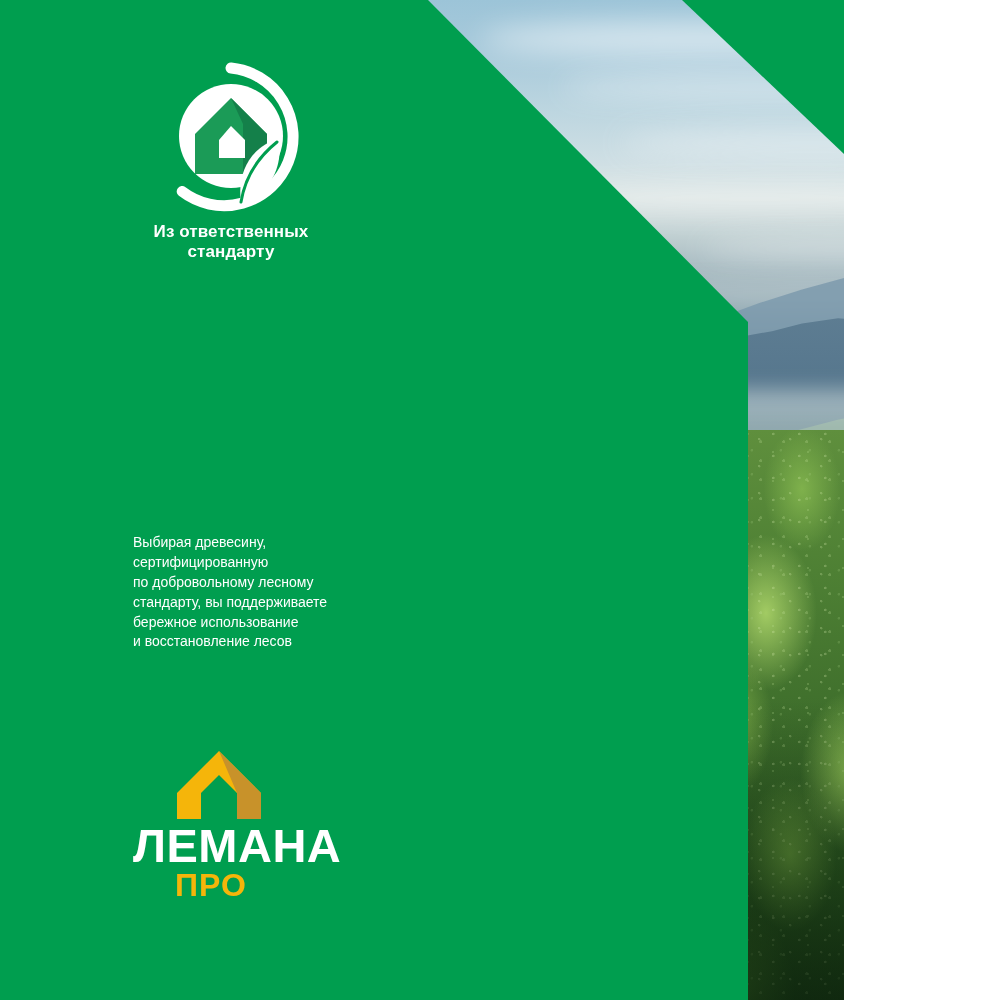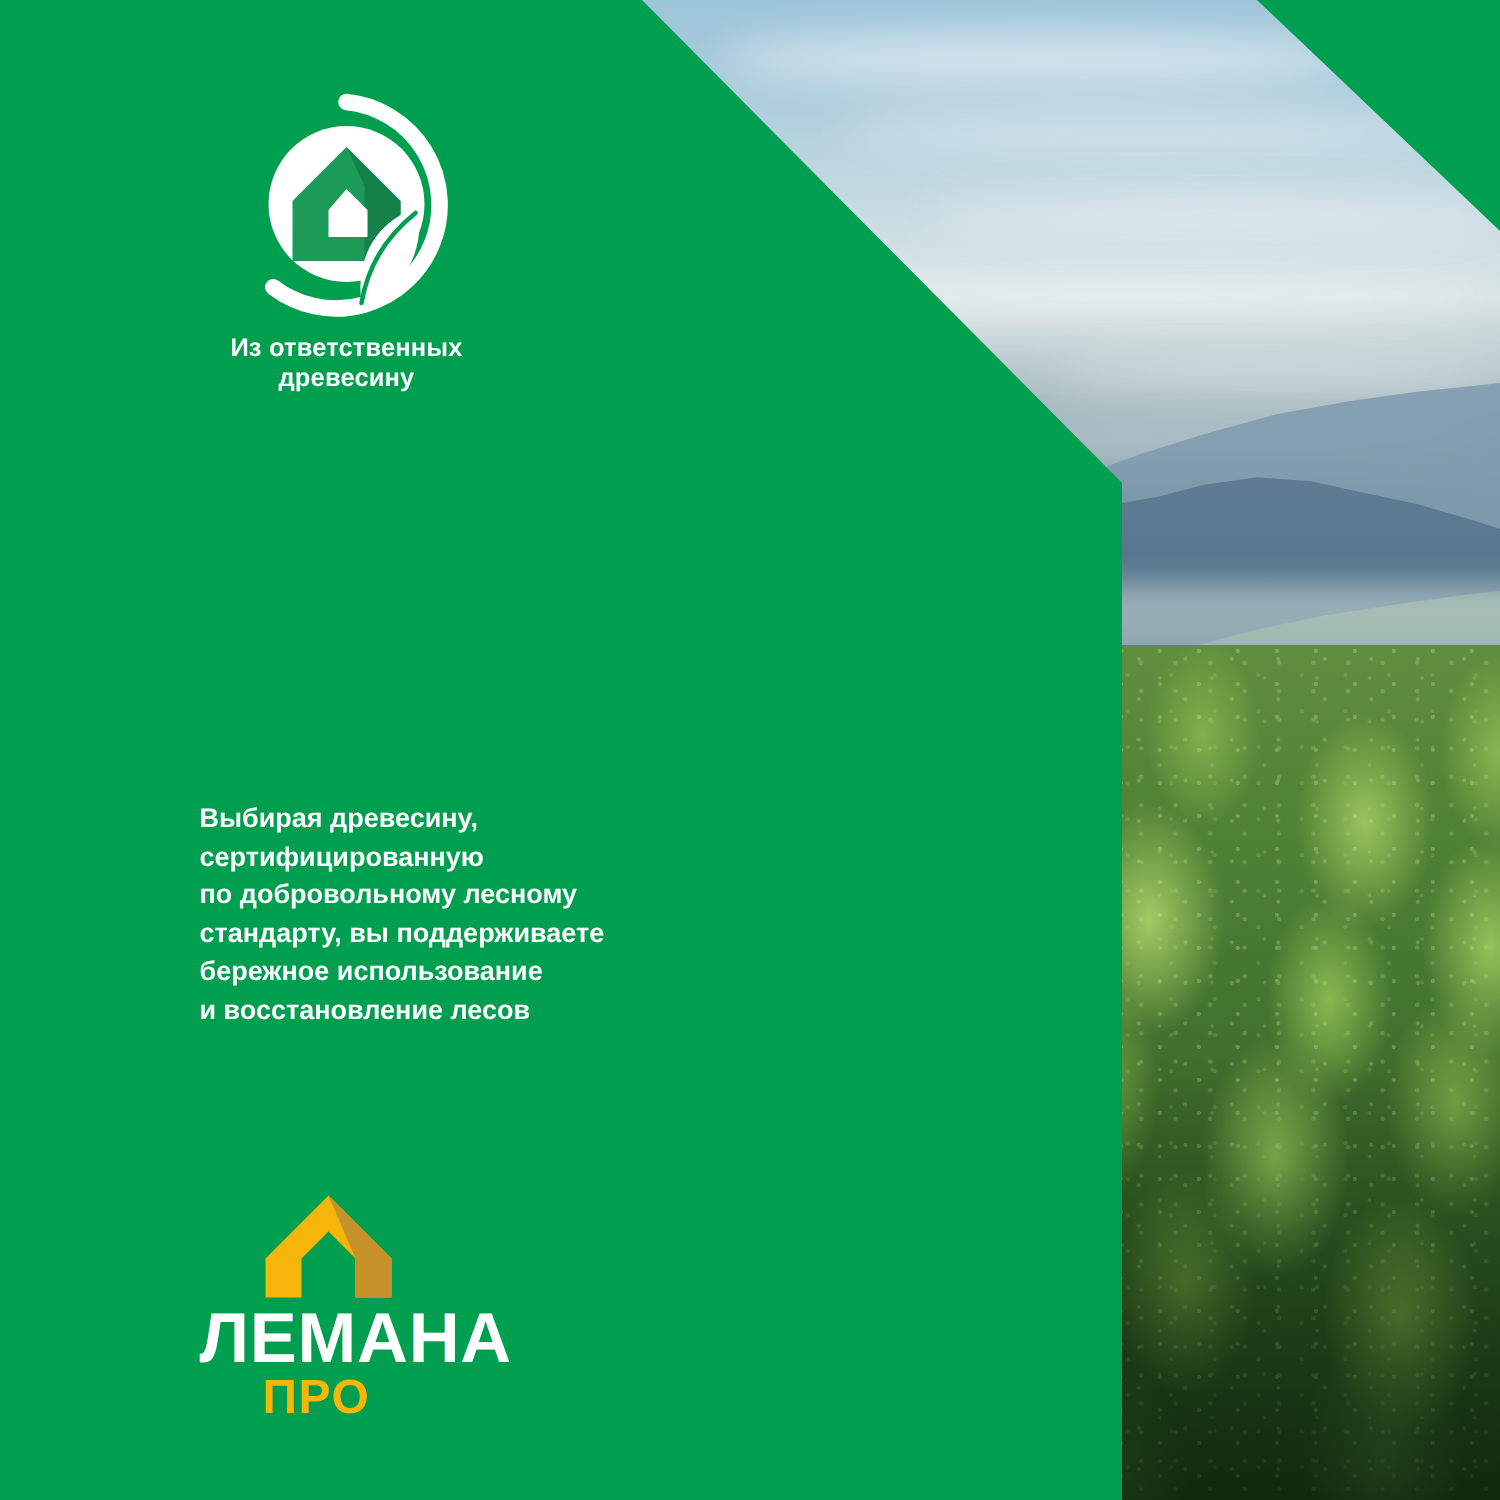--- a/index.html
+++ b/index.html
@@ -7,21 +7,21 @@
     margin: 0;
     padding: 0;
     background: #ffffff;
   }
   body {
     font-family: "Liberation Sans", "DejaVu Sans", sans-serif;
   }
 
   .poster {
     position: relative;
-    width: 1000px;
+    width: 844px;
     height: 1000px;
     overflow: hidden;
     background: #404040;
   }
 
   
   .photo-layer {
     position: absolute;
     inset: 0;
     overflow: hidden;
@@ -216,32 +216,32 @@
     white-space: pre-line;
   }
 
   
   .body-copy {
     position: absolute;
     left: 133px;
     top: 533px;
     margin: 0;
     color: #ffffff;
-    font-size: 18px;
-    font-weight: 700;
+    font-size: 14px;
+    font-weight: 400;
     line-height: 1.42;
     letter-spacing: 0px;
     white-space: pre-line;
   }
 
   
   .brand {
     position: absolute;
     left: 133px;
-    top: 795px;
+    top: 749px;
     width: 230px;
   }
   .brand-house { display: block; margin-left: 42px; }
   .brand-word {
     margin-top: 2px;
     color: #ffffff;
     font-size: 47px;
     font-weight: 700;
     letter-spacing: 0.5px;
     line-height: .96;
@@ -297,21 +297,21 @@
 
         <path d="M98 64 L112 78 L112 96 L86 96 L86 78 Z" fill="#ffffff"></path>
 
         <path d="M108 140
                  C 104 112, 116 86, 146 76
                  C 150 104, 138 132, 108 140 Z" fill="#ffffff"></path>
         <path d="M108 140 C 112 116, 124 96, 144 80" fill="none" stroke="#009e4f" stroke-width="3" stroke-linecap="round"></path>
       </svg>
       <div class="badge-caption">
         <div>Из ответственных</div>
-        <div>древесину</div>
+        <div>стандарту</div>
       </div>
     </div>
 
 
     <p class="body-copy">Выбирая древесину,
 сертифицированную
 по добровольному лесному
 стандарту, вы поддерживаете
 бережное использование
 и восстановление лесов</p>

